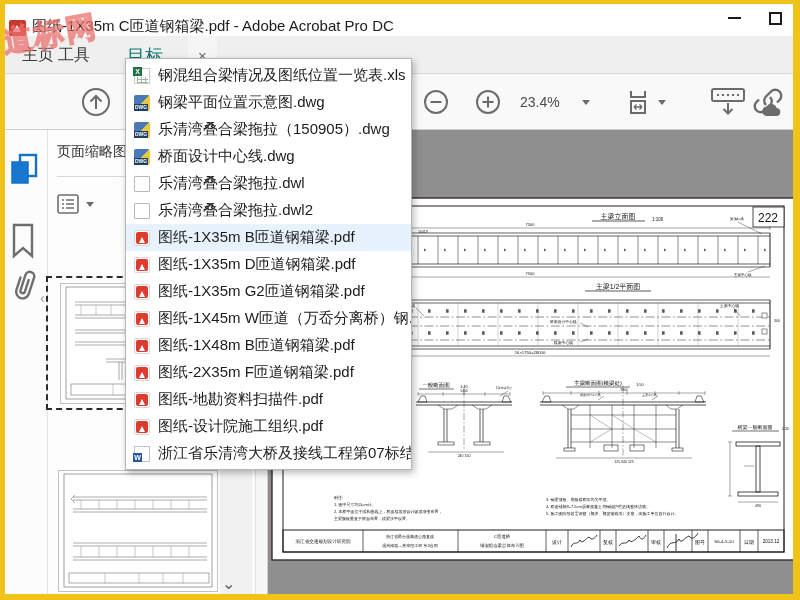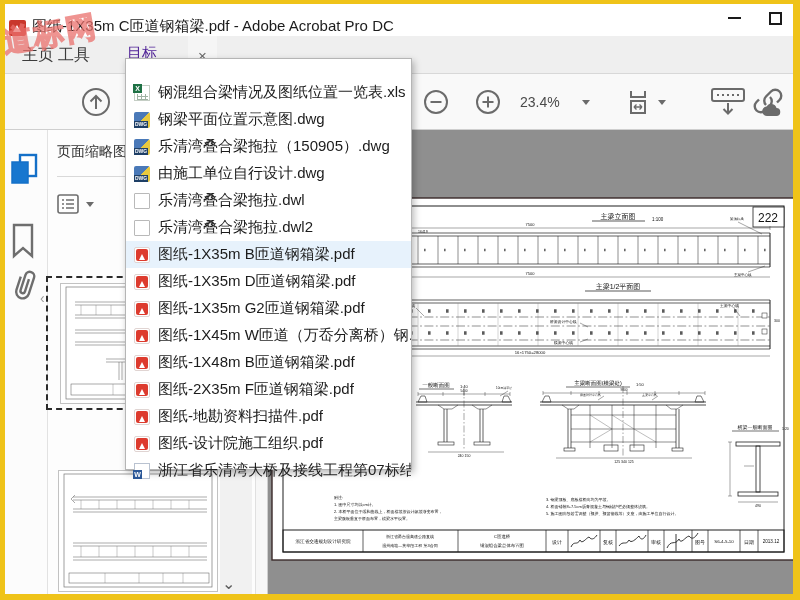--- a/index.html
+++ b/index.html
@@ -20,21 +20,21 @@
   .title-text{font-size:15px;color:#1c1c1c;white-space:nowrap}
   .win-controls{position:absolute;right:14px;top:0;height:36px;display:flex;align-items:center;gap:28px}
   .win-min{width:13px;height:2px;background:#1a1a1a}
   .win-max{width:13px;height:13px;border:2px solid #1a1a1a}
 
   
   .tabbar{position:absolute;left:0;top:36px;width:800px;height:38px;background:#efefef;border-bottom:1px solid #d8d8d8}
   .tab{position:absolute;top:0;height:38px;display:flex;align-items:center;font-size:16px;color:#3c3c3c;cursor:default}
   .tab-home{left:22px}
   .tab-tools{left:58px}
-  .tab-fragment{position:absolute;left:127px;top:8px;height:14px;overflow:hidden;font-size:15px;color:#4c1d95}
+  .tab-fragment{position:absolute;left:127px;top:8px;height:14px;overflow:hidden;font-size:18px;color:#0f766e}
   .doc-tab{position:absolute;left:188px;top:0;height:38px;display:flex;align-items:center;gap:14px;padding:0 10px;background:#f5f5f5;font-size:15px;color:#3c3c3c}
   .tab-close{font-size:15px;color:#666}
   .help-circle{position:absolute;left:722px;top:41px;width:26px;height:26px;border:2px solid #6b6b6b;border-radius:50%;color:#6b6b6b;font-size:16px;font-weight:bold;display:flex;align-items:center;justify-content:center}
   .login-partial{position:absolute;left:786px;top:45px;font-size:16px;color:#444}
 
   
   .toolbar{position:absolute;left:0;top:74px;width:800px;height:56px;background:#f9f9f9;border-bottom:1px solid #cfcfcf}
   .tbtn{position:absolute;top:0;height:56px;display:flex;align-items:center;justify-content:flex-start}
   .zoomlevel{font-size:14px;color:#4a4a4a}
   .caret{width:0;height:0;border-left:4px solid transparent;border-right:4px solid transparent;border-top:5px solid #6b6b6b;display:inline-block}
@@ -56,21 +56,21 @@
   .thumb2{left:10px;top:340px;width:160px;height:122px}
   .scrollstrip{position:absolute;left:172px;top:330px;width:32px;height:134px;background:#f1f1f1}
   .scroll-chev{position:absolute;left:174px;top:444px;font-size:16px;color:#5f5f5f}
 
   .splitter{position:absolute;left:255px;top:130px;width:13px;height:464px;background:#f7f7f7;border-left:1px solid #e0e0e0;border-right:1px solid #cfcfcf}
 
   
   .docpane{position:absolute;left:268px;top:130px;width:527px;height:464px;background:#8f8f8f}
 
   
-  .dropdown{position:absolute;left:125px;top:58px;width:287px;height:412px;background:#fff;border:1px solid #b5b5b5;box-shadow:2px 3px 7px rgba(0,0,0,.28);z-index:40;padding-top:20px}
+  .dropdown{position:absolute;left:125px;top:58px;width:287px;height:412px;background:#fff;border:1px solid #b5b5b5;box-shadow:2px 3px 7px rgba(0,0,0,.28);z-index:40;padding-top:3px}
   .dd-row{height:27px;display:flex;align-items:center;gap:8px;padding-left:8px;font-size:15px;color:#1c1c1c;white-space:nowrap;overflow:hidden}
   .dd-row.sel{background:#e7f2fc}
   .dd-label{overflow:hidden;white-space:nowrap}
   .fi{width:16px;height:16px;position:relative;flex:none}
   .fi-pdf{background:#fff;border:1px solid #e0d4d2;border-radius:2px}
   .fi-pdf:before{content:"";position:absolute;inset:1px;background:#dd3b2e;border-radius:2px}
   .fi-pdf:after{content:"";position:absolute;left:4px;top:3px;border:3px solid transparent;border-bottom:6px solid #fff}
   .fi-dwg{background:linear-gradient(135deg,#4a79b8 48%,#e8c93e 48%);border-radius:2px}
   .fi-dwg:after{content:"DWG";position:absolute;left:0;bottom:0;background:#1e3f66;color:#fff;font-size:5px;line-height:7px;padding:0 1px;font-weight:bold}
   .fi-xls{background:#fff;border:1px solid #c5cec5}
@@ -367,21 +367,21 @@
       <div class="dd-row">
         <span class="fi fi-dwg"></span>
         <span class="dd-label">钢梁平面位置示意图.dwg</span>
       </div>
       <div class="dd-row">
         <span class="fi fi-dwg"></span>
         <span class="dd-label">乐清湾叠合梁拖拉（150905）.dwg</span>
       </div>
       <div class="dd-row">
         <span class="fi fi-dwg"></span>
-        <span class="dd-label">由施工单位自行设计.dwg</span>
+        <span class="dd-label">桥面设计中心线.dwg</span>
       </div>
       <div class="dd-row">
         <span class="fi fi-file"></span>
         <span class="dd-label">乐清湾叠合梁拖拉.dwl</span>
       </div>
       <div class="dd-row">
         <span class="fi fi-file"></span>
         <span class="dd-label">乐清湾叠合梁拖拉.dwl2</span>
       </div>
       <div class="dd-row sel">

